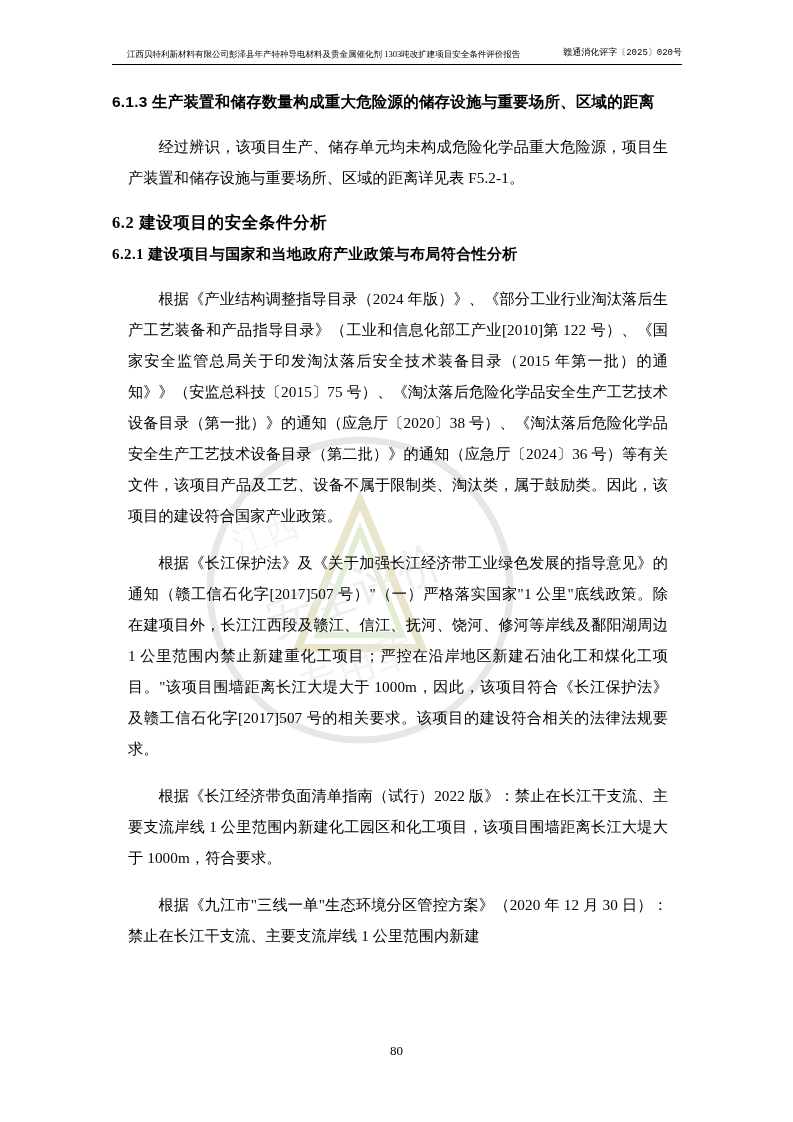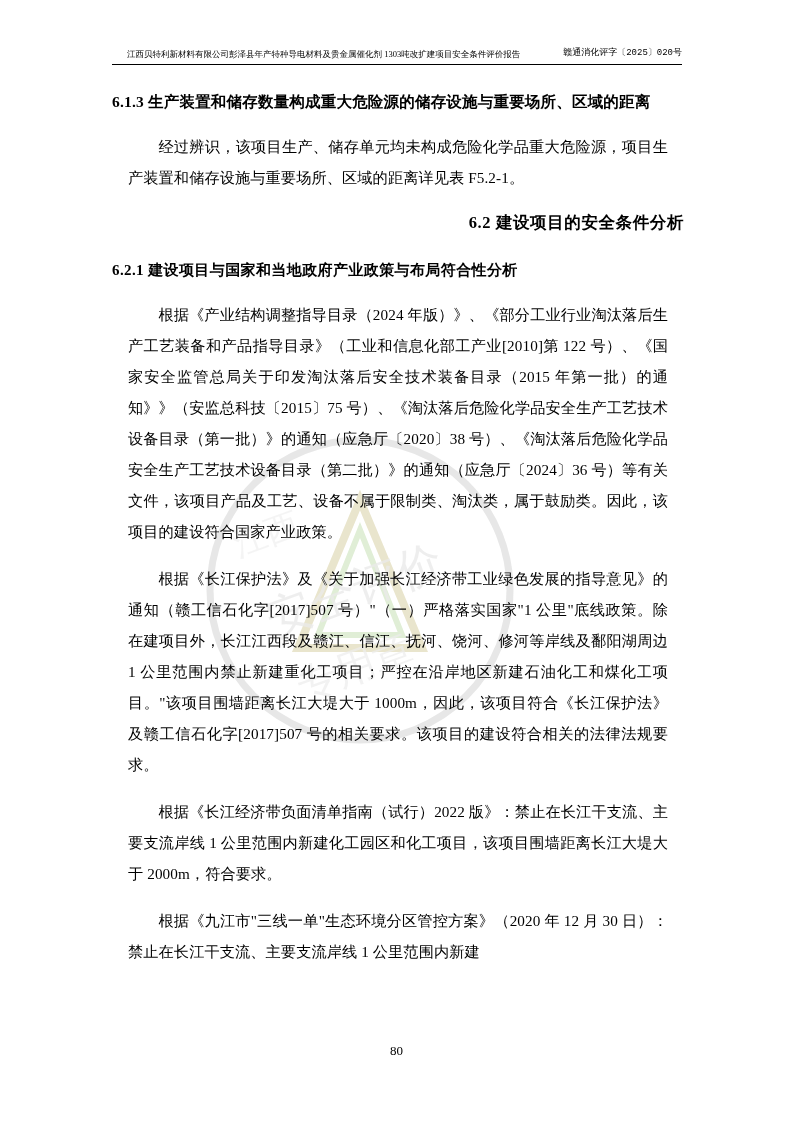--- a/index.html
+++ b/index.html
@@ -61,31 +61,30 @@
     position: absolute;
     left: 112px;
     top: 88px;
     width: 572px;
   }
   h3.sec-head {
     font-size: 15.5px;
     font-weight: 600;
     margin: 0 0 2px 0;
     line-height: 1.75;
-    font-family: Liberation Serif, serif;
+    font-family: Liberation Sans, sans-serif;
     letter-spacing: 0.2px;
   }
   h2.sec-head-major {
     font-size: 16.5px;
     font-weight: bold;
-    margin: 16px 0 20px 0;
+    margin: 16px 0 4px 0;
     line-height: 1.7;
     font-family: "Liberation Serif", serif;
     letter-spacing: 0.6px;
-    text-align: right;
   }
   h3.sec-head-sub {
     font-size: 15px;
     font-weight: bold;
     margin: 4px 0 13px 0;
     line-height: 1.75;
     font-family: "Liberation Serif", serif;
     letter-spacing: 0.4px;
   }
   p.para {
@@ -149,20 +148,20 @@
 
     <h3 class="sec-head">6.1.3 生产装置和储存数量构成重大危险源的储存设施与重要场所、区域的距离</h3>
     <p class="para">经过辨识，该项目生产、储存单元均未构成危险化学品重大危险源，项目生产装置和储存设施与重要场所、区域的距离详见表 F5.2-1。</p>
 
     <h2 class="sec-head-major">6.2 建设项目的安全条件分析</h2>
 
     <h3 class="sec-head-sub">6.2.1 建设项目与国家和当地政府产业政策与布局符合性分析</h3>
 
     <p class="para">根据《产业结构调整指导目录（2024 年版）》、《部分工业行业淘汰落后生产工艺装备和产品指导目录》（工业和信息化部工产业[2010]第 122 号）、《国家安全监管总局关于印发淘汰落后安全技术装备目录（2015 年第一批）的通知》》（安监总科技〔2015〕75 号）、《淘汰落后危险化学品安全生产工艺技术设备目录（第一批）》的通知（应急厅〔2020〕38 号）、《淘汰落后危险化学品安全生产工艺技术设备目录（第二批）》的通知（应急厅〔2024〕36 号）等有关文件，该项目产品及工艺、设备不属于限制类、淘汰类，属于鼓励类。因此，该项目的建设符合国家产业政策。</p>
     <p class="para">根据《长江保护法》及《关于加强长江经济带工业绿色发展的指导意见》的通知（赣工信石化字[2017]507 号）"（一）严格落实国家"1 公里"底线政策。除在建项目外，长江江西段及赣江、信江、抚河、饶河、修河等岸线及鄱阳湖周边 1 公里范围内禁止新建重化工项目；严控在沿岸地区新建石油化工和煤化工项目。"该项目围墙距离长江大堤大于 1000m，因此，该项目符合《长江保护法》及赣工信石化字[2017]507 号的相关要求。该项目的建设符合相关的法律法规要求。</p>
-    <p class="para">根据《长江经济带负面清单指南（试行）2022 版》：禁止在长江干支流、主要支流岸线 1 公里范围内新建化工园区和化工项目，该项目围墙距离长江大堤大于 2000m，符合要求。</p>
+    <p class="para">根据《长江经济带负面清单指南（试行）2022 版》：禁止在长江干支流、主要支流岸线 1 公里范围内新建化工园区和化工项目，该项目围墙距离长江大堤大于 1000m，符合要求。</p>
     <p class="para">根据《九江市"三线一单"生态环境分区管控方案》（2020 年 12 月 30 日）：禁止在长江干支流、主要支流岸线 1 公里范围内新建</p>
 
   </div>
 
   <div class="page-number">80</div>
 
 </div>
 
 </body></html>

